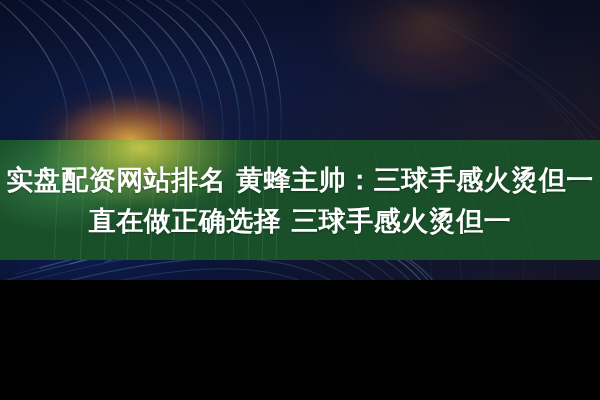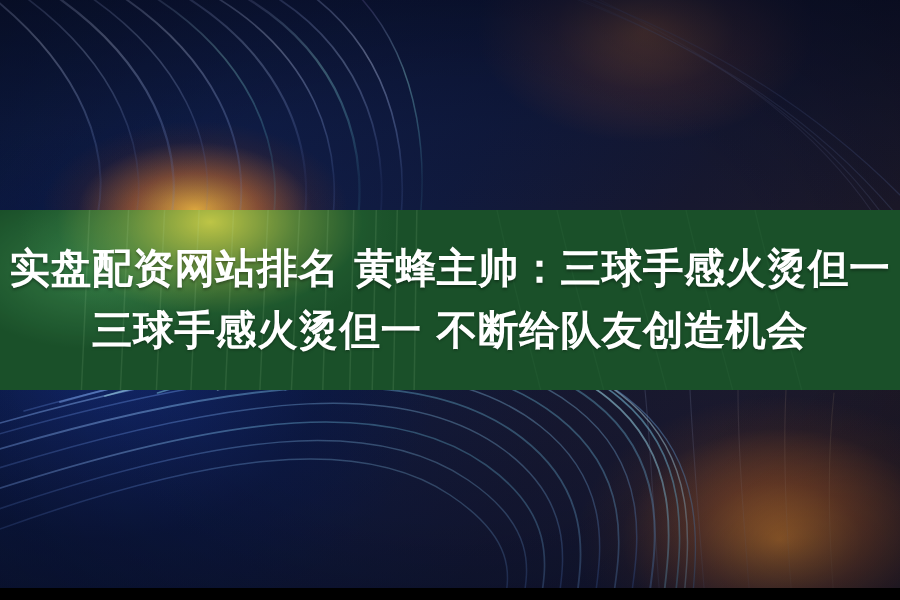--- a/index.html
+++ b/index.html
@@ -3,21 +3,21 @@
 <meta charset="utf-8">
 <style>
   html, body {
     margin: 0;
     padding: 0;
     background: #000;
   }
   #stage {
     position: relative;
     width: 600px;
-    height: 392px;
+    height: 280px;
     overflow: hidden;
     background: #6d28d9;
     font-family: "DejaVu Sans", "Liberation Sans", sans-serif;
   }
 
   
   .bg-base {
     position: absolute;
     inset: 0;
     background:
@@ -199,16 +199,16 @@
       </g>
       <g fill="none" stroke="#8fd8a0" stroke-opacity="0.12" stroke-width="0.9">
         <path d="M330 -6 C 340 40, 350 80, 362 126"></path>
         <path d="M370 -6 C 380 40, 392 80, 404 126"></path>
         <path d="M412 -6 C 422 40, 434 80, 446 126"></path>
         <path d="M456 -6 C 466 40, 478 80, 490 126"></path>
         <path d="M502 -6 C 512 40, 524 80, 536 126"></path>
       </g>
     </svg>
     <div class="banner-text">实盘配资网站排名 黄蜂主帅：三球手感火烫但一</div>
-    <div class="banner-text">三球手感火烫但一 不断给队友创造机会</div>
+    <div class="banner-text">直在做正确选择 三球手感火烫但一</div>
   </div>
 
 </div>
 
 </body></html>

